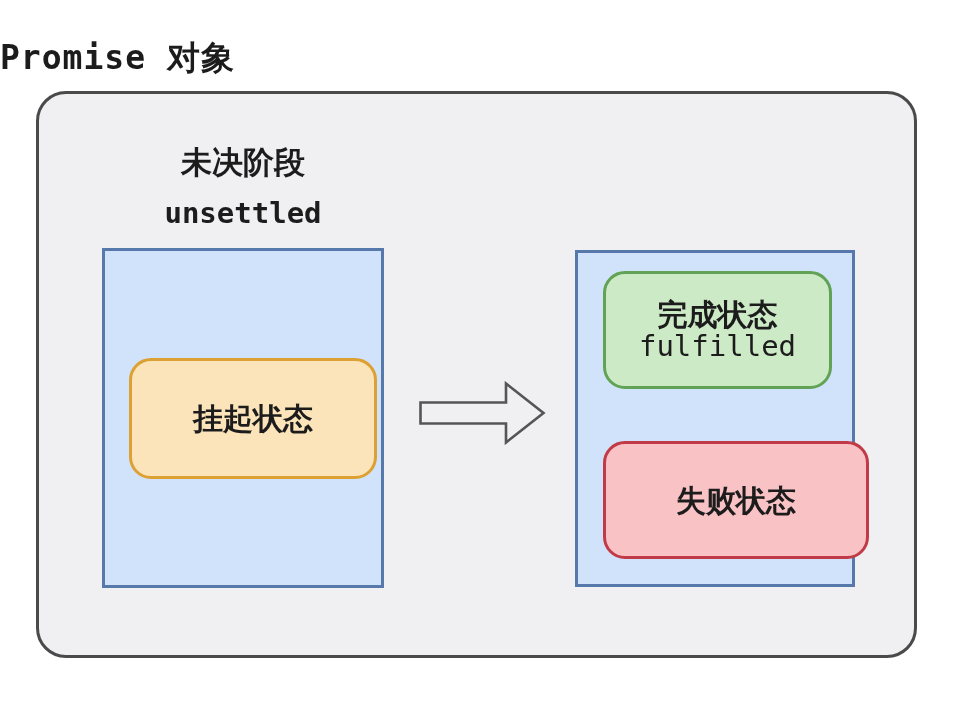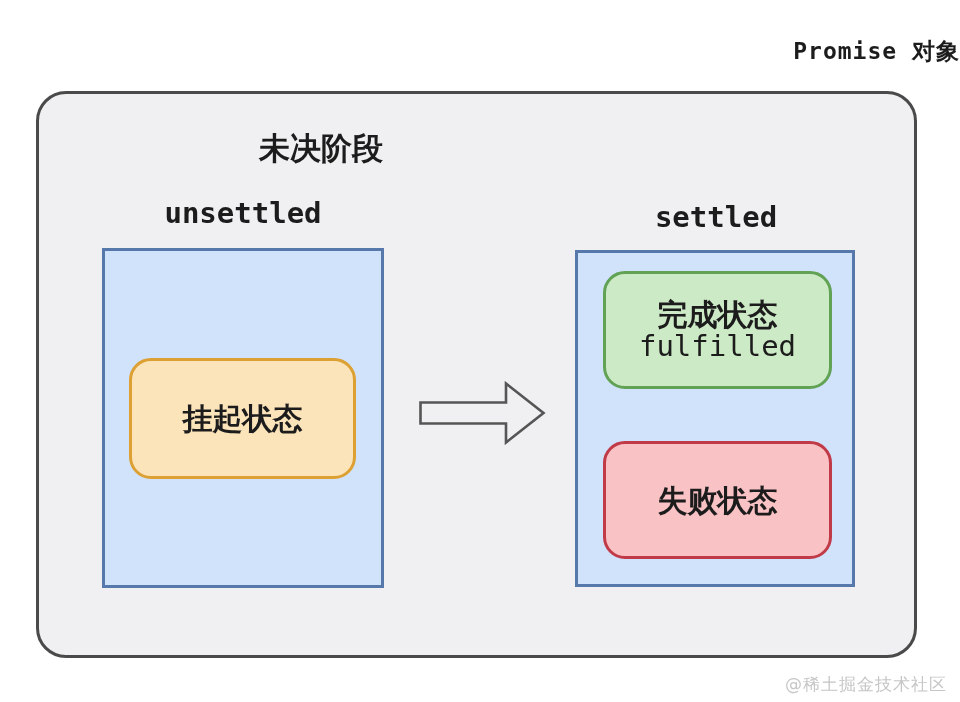--- a/index.html
+++ b/index.html
@@ -16,22 +16,22 @@
     position: relative;
     width: 960px;
     height: 702px;
   }
   .abs { position: absolute; }
 
   .title {
     left: 0;
     top: 36px;
     width: 960px;
-    text-align: right;
-    font-size: 23px;
+    text-align: left;
+    font-size: 33px;
     font-weight: 600;
     letter-spacing: 1px;
   }
 
   .container {
     left: 36px;
     top: 91px;
     width: 875px;
     height: 561px;
     background: var(--container-fill, #f0f0f2);
@@ -65,47 +65,47 @@
     border-radius: 22px;
     display: flex;
     flex-direction: column;
     align-items: center;
     justify-content: center;
   }
   .state-cn { font-size: 30px; font-weight: 600; line-height: 1.1; }
   .state-en { font-size: 29px; font-weight: 500; line-height: 1.1; }
 
   .pending-box {
-    left: 129px; top: 358px; width: 227px; height: 121px;
+    left: 129px; top: 358px; width: 248px; height: 121px;
     background: var(--pending-fill, #fbe3ba);
     border: 3px solid var(--pending-border, #dda032);
   }
   .fulfilled-box {
     left: 603px; top: 271px; width: 229px; height: 118px;
     background: var(--fulfilled-fill, #cdeac6);
     border: 3px solid var(--fulfilled-border, #61a255);
   }
   .rejected-box {
-    left: 603px; top: 441px; width: 229px; height: 118px;
+    left: 603px; top: 441px; width: 266px; height: 118px;
     background: var(--rejected-fill, #f9c2c5);
     border: 3px solid var(--rejected-border, #c13a47);
   }
 
   .arrow-wrap { left: 419px; top: 381px; width: 127px; height: 64px; }
 
   .watermark {
     right: 13px;
     top: 673px;
     font-size: 17px;
     color: var(--watermark-text, #c6c6c6);
     font-family: "DejaVu Sans", "Liberation Sans", sans-serif;
     letter-spacing: 1px;
   }
 
-  .hcn-left { left: 103px; top: 128px; text-align: right; }
+  .hcn-left { left: 103px; top: 142px; }
   .hen-left { left: 103px; top: 196px; }
   .hcn-right { left: 576px; top: 157px; }
   .hen-right { left: 576px; top: 200px; }
 </style>
 </head>
 <body>
 
 <div class="canvas">
 
   <div class="abs title">Promise 对象</div>
@@ -120,28 +120,26 @@
   <div class="abs state-box pending-box">
     <div class="state-cn">挂起状态</div>
   </div>
 
   <div class="abs arrow-wrap">
     <svg width="127" height="64" viewBox="0 0 127 64" xmlns="http://www.w3.org/2000/svg">
       <path d="M1.5 21.5 H87 V2.5 L124.5 32 L87 61.5 V42.5 H1.5 Z" fill="#f0f0f2" stroke="#555555" stroke-width="2.6" stroke-linejoin="miter"></path>
     </svg>
   </div>
 
-  <div class="abs phase-en hen-right">settled</div>
 
   <div class="abs stage-box stage-right"></div>
 
   <div class="abs state-box fulfilled-box">
     <div class="state-cn">完成状态</div>
     <div class="state-en">fulfilled</div>
   </div>
 
   <div class="abs state-box rejected-box">
     <div class="state-cn">失败状态</div>
   </div>
 
-  <div class="abs watermark">@稀土掘金技术社区</div>
 
 </div>
 
 </body></html>

